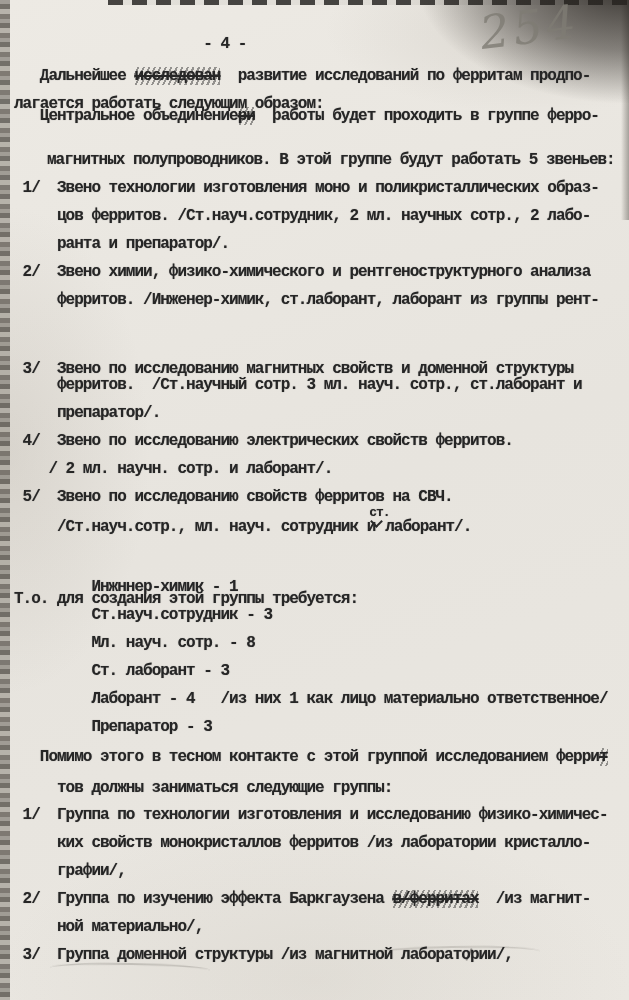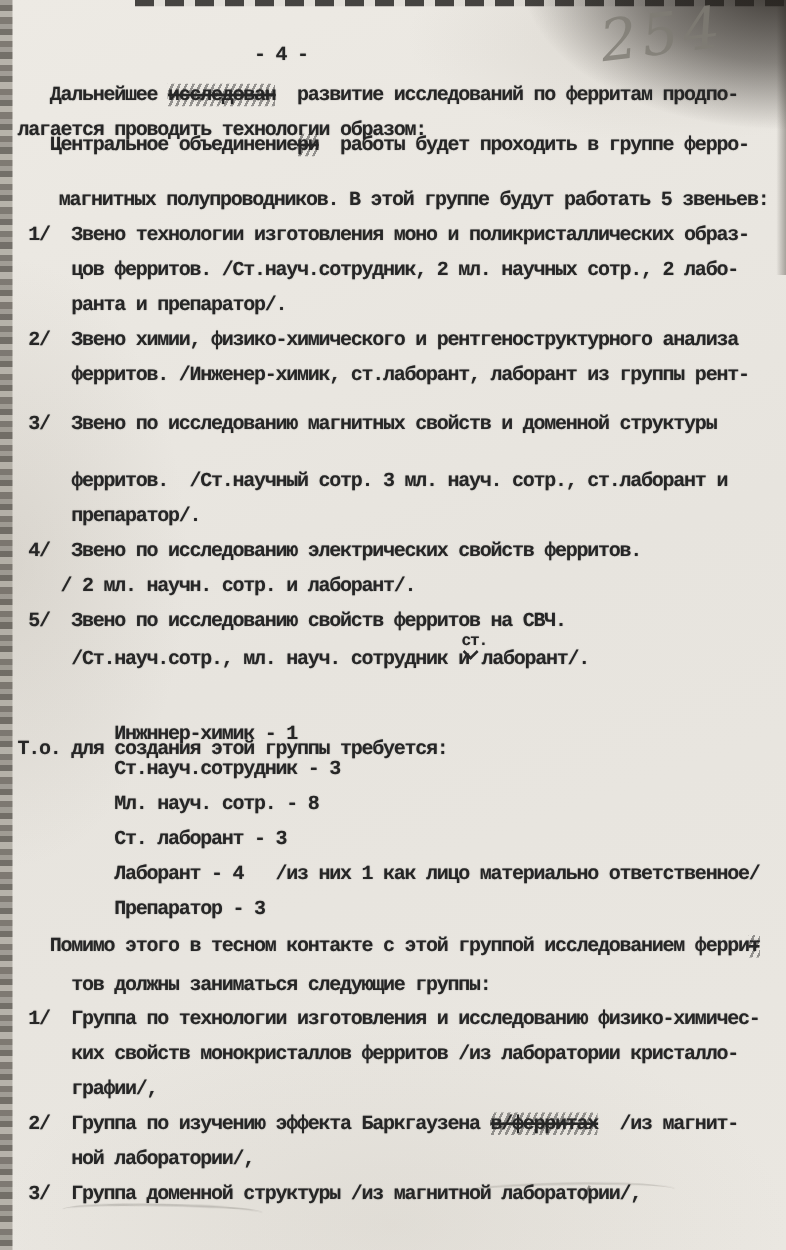--- a/index.html
+++ b/index.html
@@ -67,44 +67,44 @@
   <div class="corner-shadow"></div>
   <div class="smudge1"></div>
   <div class="smudge2"></div>
   <div class="smudge3"></div>
 
   <div class="handwritten">254</div>
 
   <div class="typewriter" style="color: rgb(38, 38, 38);">
       <div class="tline" style="top: 34px;"><span>                      - 4 -</span></div>
       <div class="tline" style="top: 66px;"><span>   Дальнейшее </span><span class="run-strike">исследован</span><span>  развитие исследований по ферритам продпо-</span></div>
-      <div class="tline" style="top: 94px;"><span>лагается проводить технологии образом:</span></div>
+      <div class="tline" style="top: 94px;"><span>лагается работать следующим образом:</span></div>
       <div class="tline" style="top: 106px;"><span>   Центральное объединение</span><span class="run-strike">ри</span><span>  работы будет проходить в группе ферро-</span></div>
       <div class="tline" style="top: 150px; padding-left: 33px;"><span>магнитных полупроводников. В этой группе будут работать 5 звеньев:</span></div>
       <div class="tline" style="top: 178px;"><span> 1/  Звено технологии изготовления моно и поликристаллических образ-</span></div>
       <div class="tline" style="top: 206px;"><span>     цов ферритов. /Ст.науч.сотрудник, 2 мл. научных сотр., 2 лабо-</span></div>
       <div class="tline" style="top: 234px;"><span>     ранта и препаратор/.</span></div>
       <div class="tline" style="top: 262px;"><span> 2/  Звено химии, физико-химического и рентгеноструктурного анализа</span></div>
       <div class="tline" style="top: 290px;"><span>     ферритов. /Инженер-химик, ст.лаборант, лаборант из группы рент-</span></div>
-      <div class="tline" style="top: 329px;"><span> 3/  Звено по исследованию магнитных свойств и доменной структуры</span></div>
+      <div class="tline" style="top: 359px;"><span> 3/  Звено по исследованию магнитных свойств и доменной структуры</span></div>
       <div class="tline" style="top: 375px;"><span>     ферритов.  /Ст.научный сотр. 3 мл. науч. сотр., ст.лаборант и</span></div>
       <div class="tline" style="top: 403px;"><span>     препаратор/.</span></div>
       <div class="tline" style="top: 431px;"><span> 4/  Звено по исследованию электрических свойств ферритов.</span></div>
       <div class="tline" style="top: 459px;"><span>    / 2 мл. научн. сотр. и лаборант/.</span></div>
       <div class="tline" style="top: 487px;"><span> 5/  Звено по исследованию свойств ферритов на СВЧ.</span></div>
       <div class="tline" style="top: 517px;"><span>     /Ст.науч.сотр., мл. науч. сотрудник и</span><span class="run-insert">ст.</span><span>лаборант/.</span></div>
       <div class="tline" style="top: 549px; margin-top: 40px;"><span>Т.о. для создания этой группы требуется:</span></div>
       <div class="tline" style="top: 577px;"><span>         Инжннер-химик - 1</span></div>
       <div class="tline" style="top: 605px;"><span>         Ст.науч.сотрудник - 3</span></div>
       <div class="tline" style="top: 633px;"><span>         Мл. науч. сотр. - 8</span></div>
       <div class="tline" style="top: 661px;"><span>         Ст. лаборант - 3</span></div>
       <div class="tline" style="top: 689px;"><span>         Лаборант - 4   /из них 1 как лицо материально ответственное/</span></div>
       <div class="tline" style="top: 717px;"><span>         Препаратор - 3</span></div>
       <div class="tline" style="top: 747px;"><span>   Помимо этого в тесном контакте с этой группой исследованием ферри</span><span class="run-strike">т</span></div>
       <div class="tline" style="top: 778px; margin-left: 43px;"><span>тов должны заниматься следующие группы:</span></div>
       <div class="tline" style="top: 805px;"><span> 1/  Группа по технологии изготовления и исследованию физико-химичес-</span></div>
       <div class="tline" style="top: 833px; text-align: center;"><span>     ких свойств монокристаллов ферритов /из лаборатории кристалло-</span></div>
       <div class="tline" style="top: 861px;"><span>     графии/,</span></div>
       <div class="tline" style="top: 889px;"><span> 2/  Группа по изучению эффекта Баркгаузена </span><span class="run-strike">в/ферритах</span><span>  /из магнит-</span></div>
-      <div class="tline" style="top: 917px;"><span>     ной лаборатории/,</span></div>
+      <div class="tline" style="top: 917px;"><span>     ной материально/,</span></div>
       <div class="tline" style="top: 945px;"><span> 3/  Группа доменной структуры /из магнитной лаборатории/,</span></div>
     </div>
 </div>
 
 </body></html>

